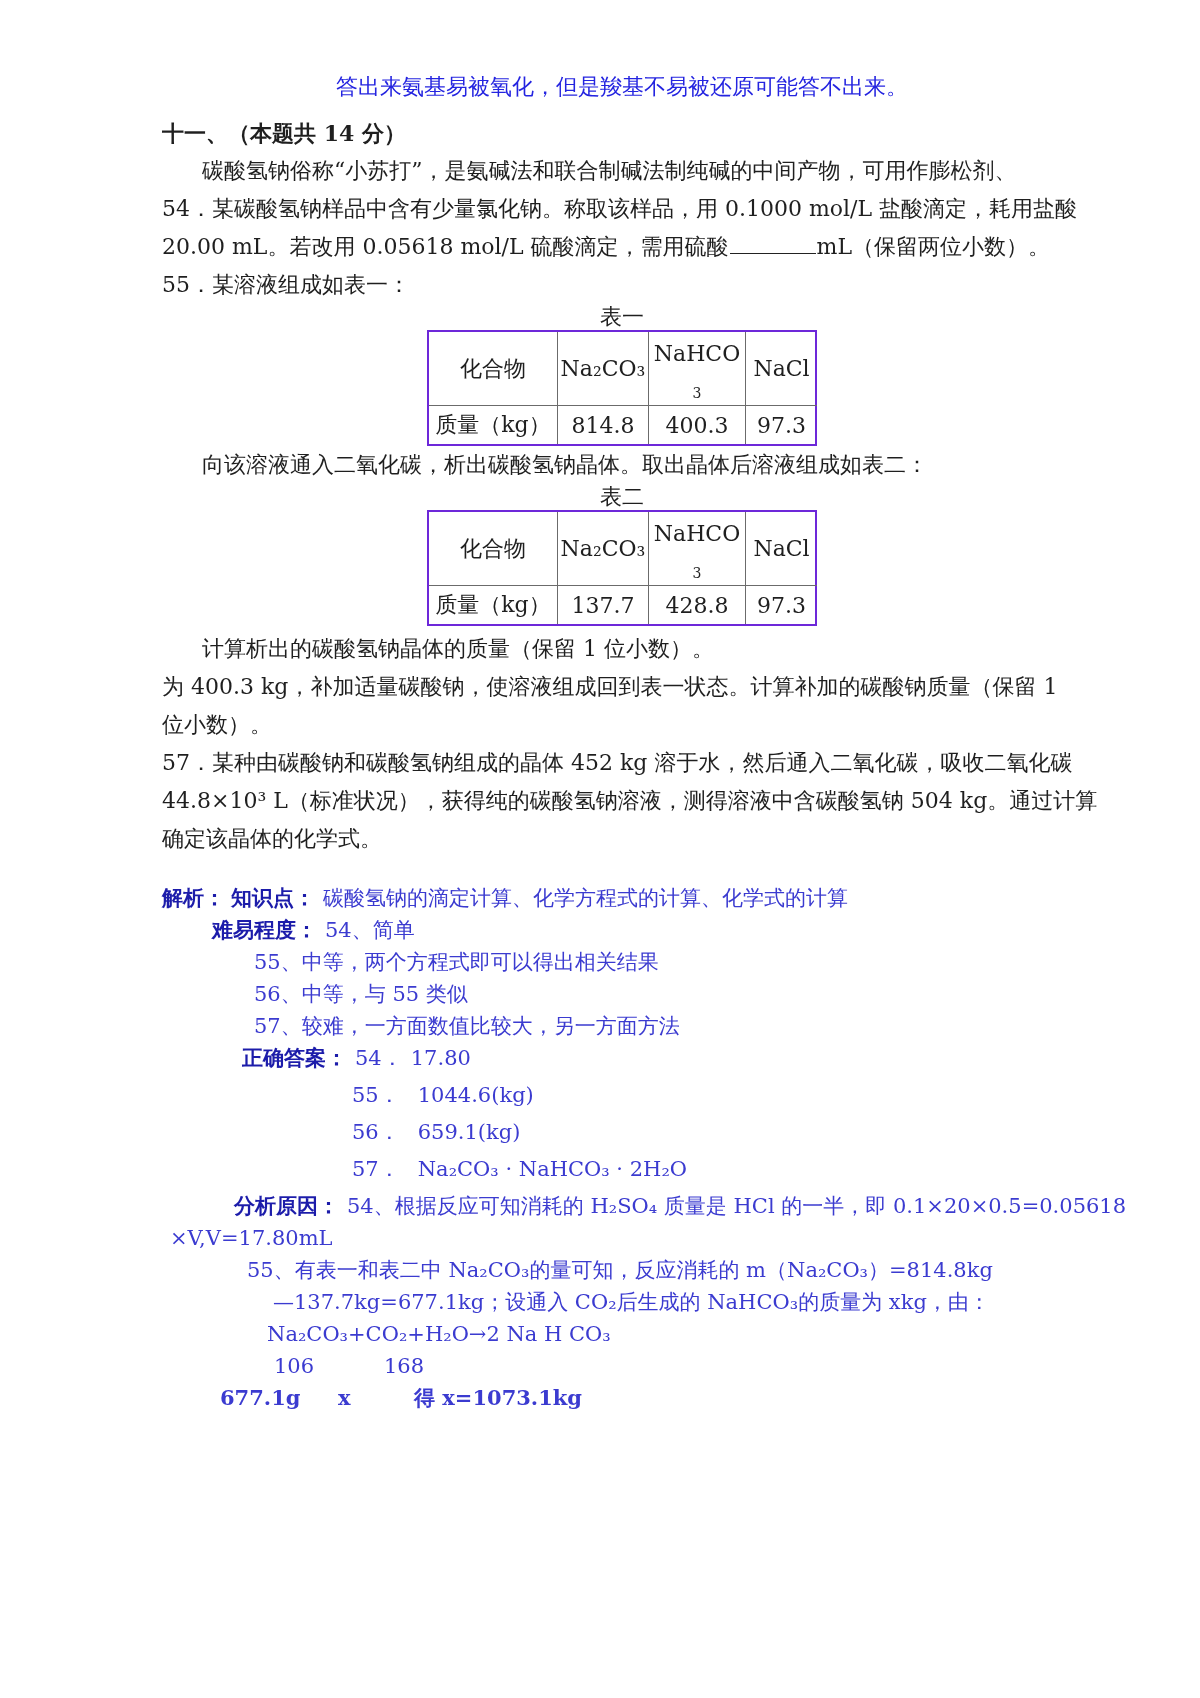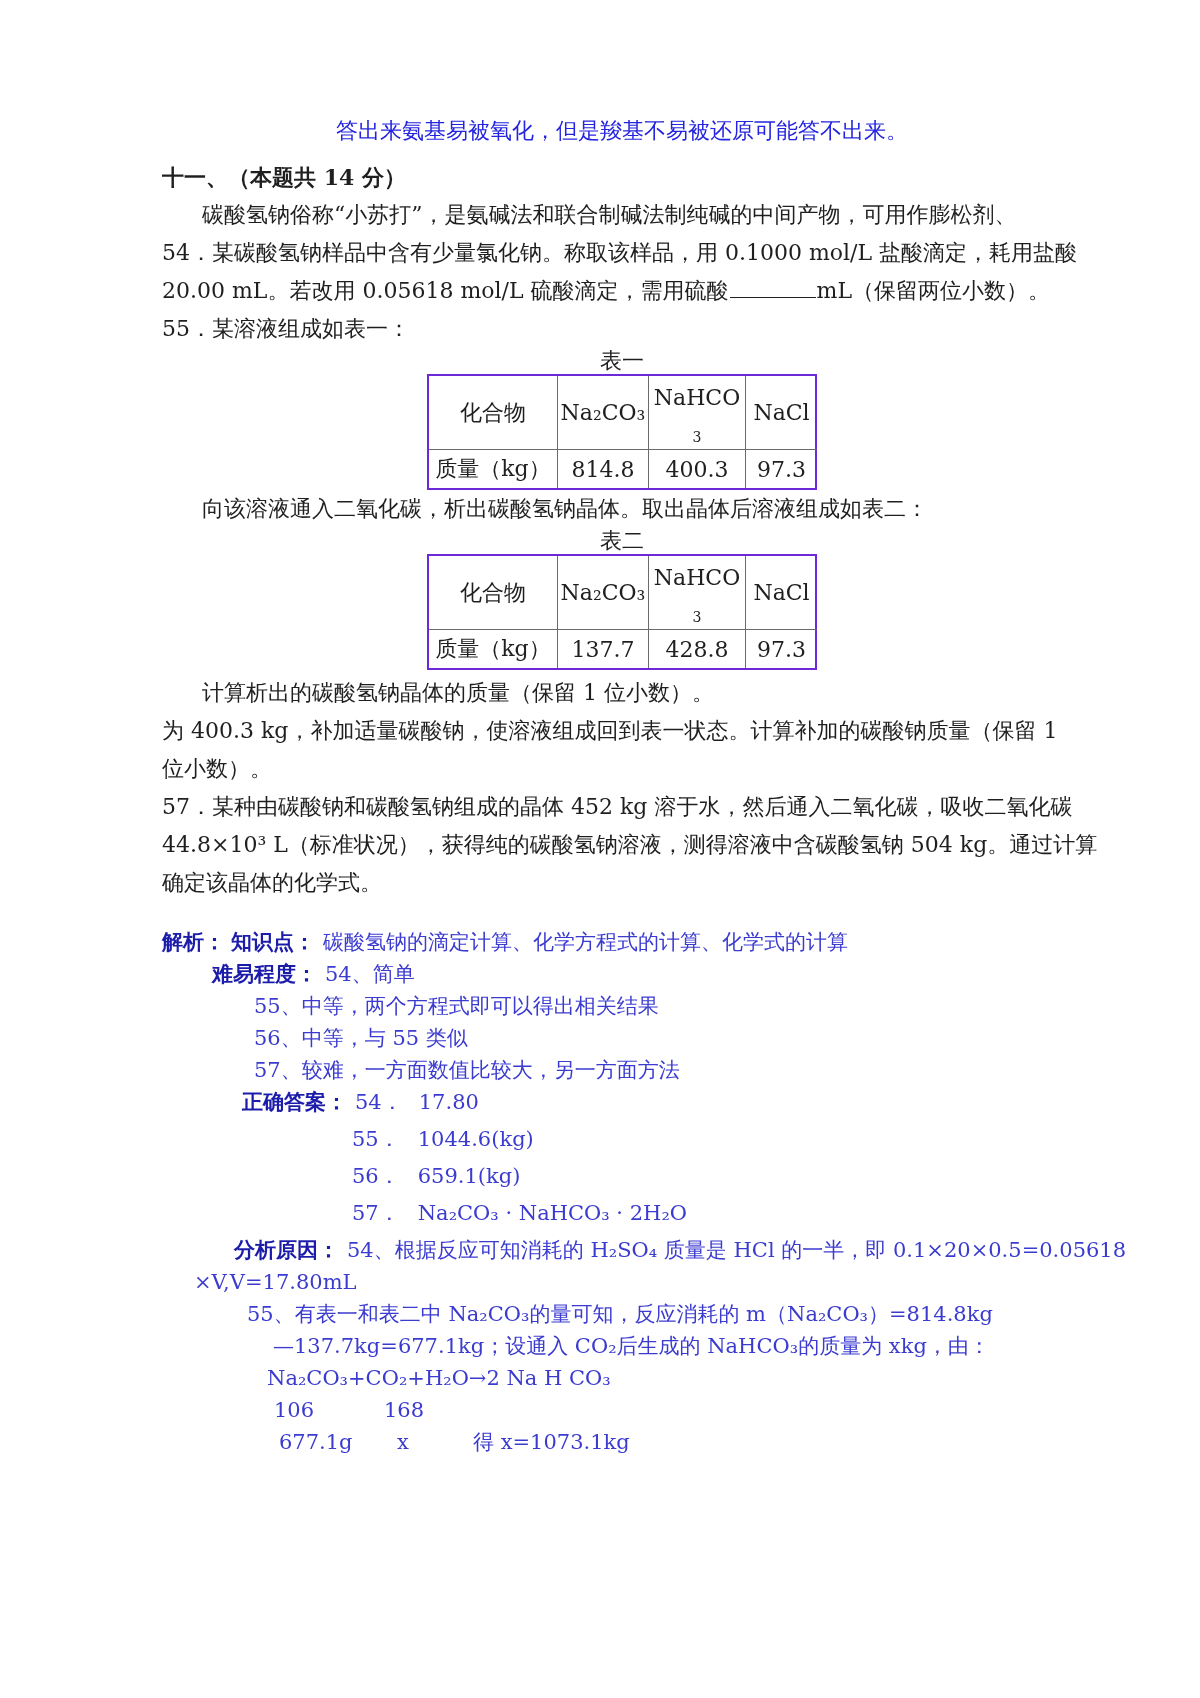--- a/index.html
+++ b/index.html
@@ -1,19 +1,19 @@
 <!DOCTYPE html>
 <html><head>
 <meta charset="utf-8">
 <style>
   html,body{margin:0;padding:0;background:#ffffff;}
   .page{
     position:relative;width:1200px;height:1510px;box-sizing:border-box;
     background:#ffffff;overflow:hidden;
-    padding:112px 118px 0 162px;
+    padding:68px 118px 0 162px;
     font-family:"DejaVu Serif","Liberation Serif",serif;
     color:#1f1f1f;
     border-radius:12px;
   }
   
   .b-line{height:38px;line-height:38px;font-size:22px;white-space:nowrap;}
   .indent{padding-left:40px;}
   .bold{font-weight:bold;}
   .note-top{height:38px;line-height:38px;font-size:22px;text-align:center;color:#2424e0;white-space:nowrap;}
   .mt8{margin-top:8px;} .mt4{margin-top:4px;} .mt5{margin-top:5px;}
@@ -28,26 +28,26 @@
       font-size:22px;box-sizing:border-box;overflow:hidden;}
   .td.last{border-right:none;}
   .tr.head .td{border-bottom:1px solid #6b6b6b;}
   .td.stack{flex-direction:column;justify-content:space-between;padding:9px 0 5px;}
   .td .fsub{font-size:14px;line-height:14px;}
   
   .ana{margin-top:24px;}
   .a-line{height:32px;line-height:32px;font-size:21px;color:#3b3bd0;white-space:nowrap;}
   .lbl{font-weight:bold;color:#1c1caa;}
   .gap6{margin-right:6px;} .gap8{margin-right:8px;}
-  .ml18{margin-left:32px;} .ml50{margin-left:50px;} .ml72{margin-left:72px;}
+  .ml18{margin-left:8px;} .ml50{margin-left:50px;} .ml72{margin-left:72px;}
   .ml80{margin-left:80px;} .ml85{margin-left:85px;} .ml92{margin-left:92px;}
-  .ml99{margin-left:111px;} .ml105{margin-left:105px;} .ml108{margin-left:117px;} .ml112{margin-left:112px;}
+  .ml99{margin-left:111px;} .ml105{margin-left:105px;} .ml108{margin-left:58px;font-weight:bold;} .ml112{margin-left:112px;}
   .ml190{margin-left:190px;}
   .anum{margin-right:18px;}
-  .anum54{margin-right:16px;}
+  .anum54{margin-right:8px;}
   .w110{display:inline-block;width:110px;}
   .w118{display:inline-block;width:118px;}
   .w76{display:inline-block;width:76px;}
 </style>
 </head>
 <body>
 
 <div class="page">
 
   <div class="note-top">答出来氨基易被氧化，但是羧基不易被还原可能答不出来。</div>

